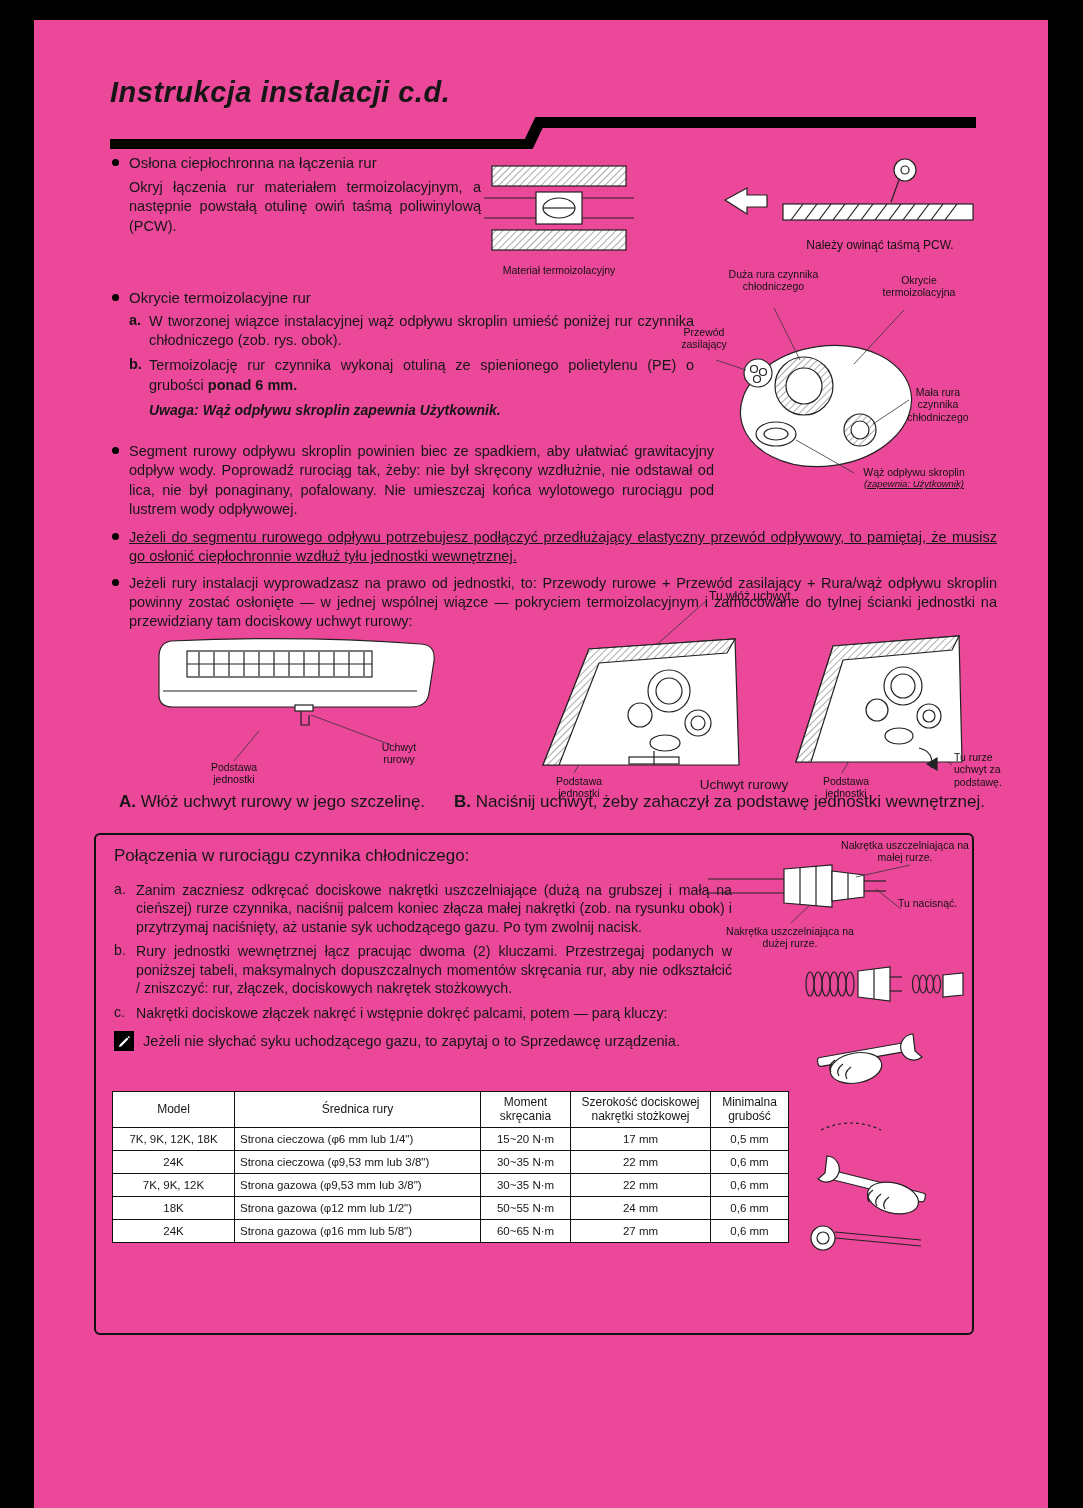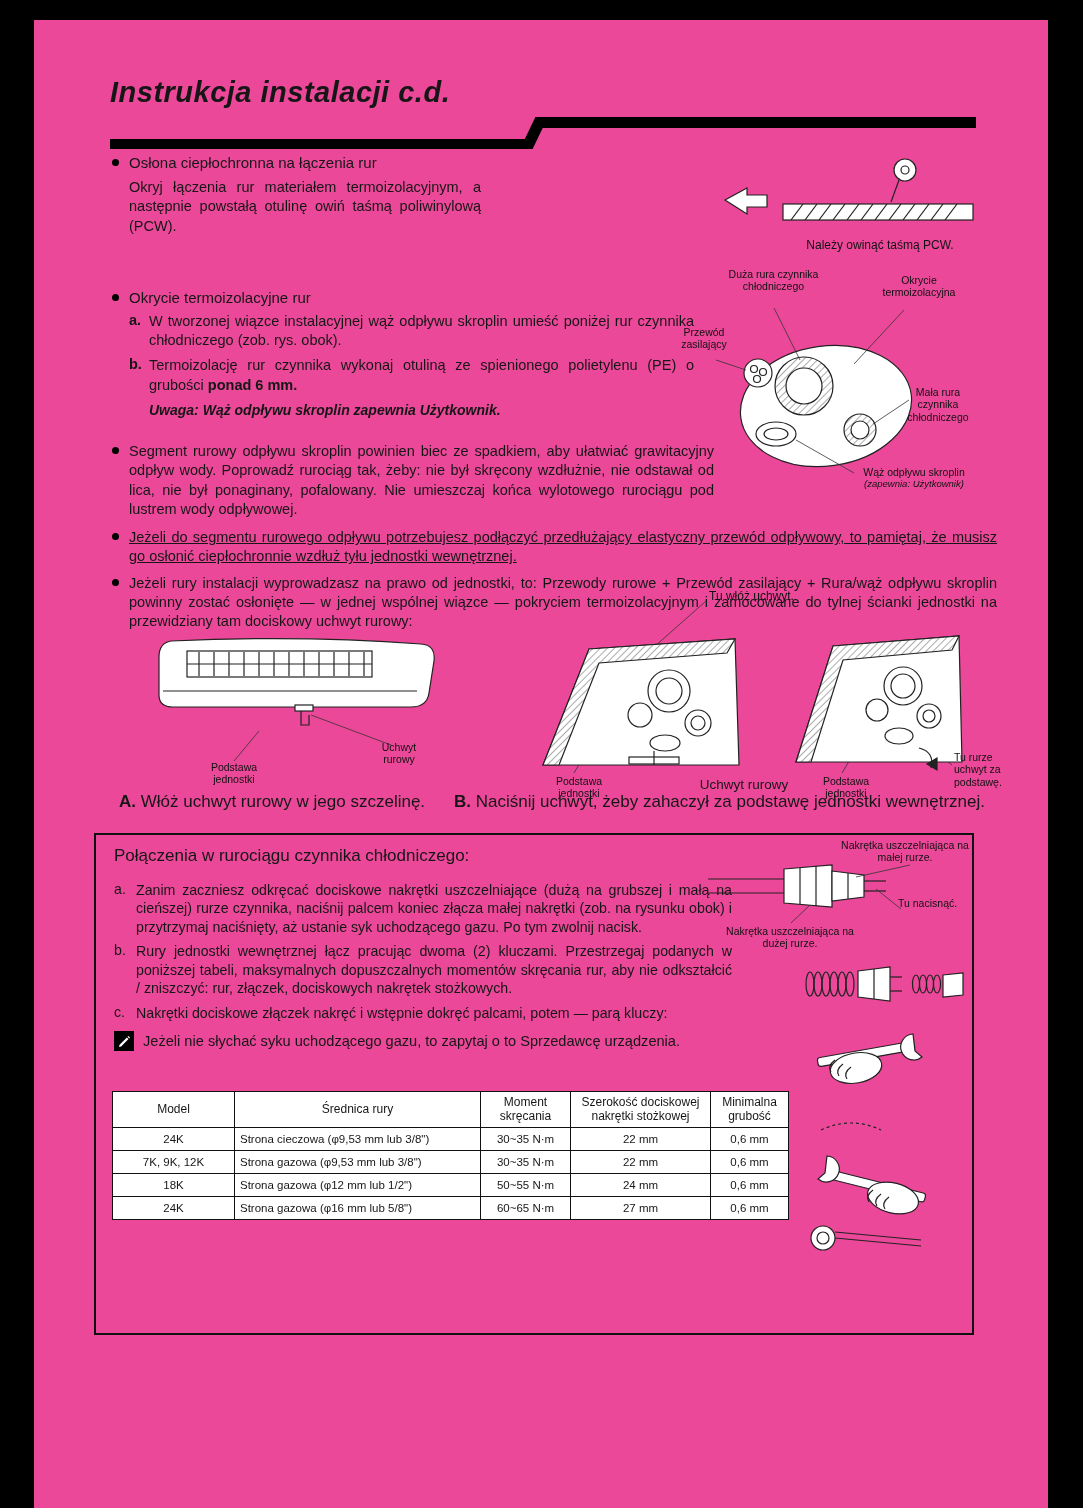--- a/index.html
+++ b/index.html
@@ -15,21 +15,21 @@
   .body { font-size:14.5px; line-height:1.33; text-align:justify; }
   .ind { margin-left:17px; margin-top:7px; }
   .item { display:flex; margin-left:17px; margin-top:6px; }
   .ilabel { font-weight:bold; width:20px; flex:none; font-size:14.5px; }
   .itext { flex:1; font-size:14.5px; line-height:1.33; text-align:justify; }
   .bi { font-weight:bold; font-style:italic; font-size:14px; margin-left:37px; margin-top:7px; }
   .lbl { font-size:10.5px; line-height:1.18; color:#111; }
   .lbl.c { text-align:center; }
   .figlabel12 { font-size:12px; color:#111; }
   .cap { font-size:17px; white-space:nowrap; }
-  .box { border:2px solid #111; border-radius:0; background:transparent; }
+  .box { border:2px solid #111; border-radius:6px; background:transparent; }
   .box h2 { font-size:17px; font-weight:400; }
   .bitem { display:flex; margin-top:6px; }
   .bitem .blabel { width:22px; flex:none; font-size:14.2px; }
   .bitem .btext { flex:1; font-size:14.2px; line-height:1.3; text-align:justify; }
   .noterow { display:flex; align-items:center; gap:9px; margin-top:9px; }
   .pencil-box { width:20px; height:20px; background:#000; display:inline-flex; align-items:center; justify-content:center; flex:none; }
   .note-text { font-size:14.6px; }
   table.torque { border-collapse:collapse; background:#fff; }
   table.torque th, table.torque td { border:1px solid #111; }
   table.torque th { font-weight:400; font-size:12px; padding:3px 4px; height:34px; text-align:center; vertical-align:middle; line-height:1.2; }
@@ -96,20 +96,36 @@
       <span class="dot"></span>
       <p class="body" style="width:868px;">Jeżeli do segmentu rurowego odpływu potrzebujesz podłączyć przedłużający elastyczny przewód odpływowy, to pamiętaj, że musisz go osłonić ciepłochronnie wzdłuż tyłu jednostki wewnętrznej.</p>
     </div>
 
     <div class="hrow" style="width:890px; margin-top:7px;">
       <span class="dot"></span>
       <p class="body" style="width:868px;">Jeżeli rury instalacji wyprowadzasz na prawo od jednostki, to: Przewody rurowe + Przewód zasilający + Rura/wąż odpływu skroplin powinny zostać osłonięte — w jednej wspólnej wiązce — pokryciem termoizolacyjnym i zamocowane do tylnej ścianki jednostki na przewidziany tam dociskowy uchwyt rurowy:</p>
     </div>
   </div>
 
+  <div class="abs" style="left:450px; top:144px; width:150px;">
+    <svg width="150" height="92">
+      <g class="ln">
+        <rect x="8" y="2" width="134" height="20" fill="url(#h45)"></rect>
+        <rect x="8" y="66" width="134" height="20" fill="url(#h45)"></rect>
+        <line x1="0" y1="34" x2="52" y2="34"></line>
+          <line x1="0" y1="54" x2="52" y2="54"></line>
+        <line x1="98" y1="34" x2="150" y2="34"></line>
+          <line x1="98" y1="54" x2="150" y2="54"></line>
+        <rect x="52" y="28" width="46" height="32" fill="#fff"></rect>
+        <ellipse cx="75" cy="44" rx="16" ry="10"></ellipse>
+        <line x1="59" y1="44" x2="91" y2="44"></line>
+      </g>
+    </svg>
+    <div class="lbl c" style="width:150px; margin-top:4px;">Materiał termoizolacyjny</div>
+  </div>
 
   <div class="abs" style="left:685px; top:136px; width:256px;">
     <svg width="256" height="78">
       <g class="ln">
         <polygon points="6,44 28,32 28,39 48,39 48,51 28,51 28,58" fill="#fff"></polygon>
         <circle cx="186" cy="14" r="11" fill="#fff"></circle>
           <circle cx="186" cy="14" r="4"></circle>
         <line x1="180" y1="24" x2="172" y2="46"></line>
         <rect x="64" y="48" width="190" height="16" fill="#fff"></rect>
         <line x1="72" y1="64" x2="84" y2="48"></line>
@@ -151,21 +167,21 @@
         <line x1="255" y1="132" x2="219" y2="156"></line>
         <line x1="200" y1="205" x2="142" y2="172"></line>
       </g>
     </svg>
     <div class="abs lbl c" style="left:62px; top:0; width:115px;">Duża rura czynnika chłodniczego</div>
     <div class="abs lbl c" style="left:215px; top:6px; width:100px;">Okrycie termoizolacyjna</div>
     <div class="abs lbl c" style="left:10px; top:58px; width:80px;text-align:center;">Przewód zasilający</div>
     <div class="abs lbl c" style="left:243px; top:118px; width:82px;">Mała rura czynnika chłodniczego</div>
     <div class="abs" style="left:195px; top:198px; width:130px; text-align:center;">
       <div class="lbl">Wąż odpływu skroplin</div>
-      <div class="lbl" style="font-style:italic; font-size:9.5px;">(zapewnia: Użytkownik)</div>
+      <div class="lbl" style="font-style:italic; font-size:9.5px;text-decoration:underline;">(zapewnia: Użytkownik)</div>
     </div>
   </div>
 
   <div class="abs" style="left:75px; top:565px; width:880px; height:218px;">
     <svg class="abs" style="left:0; top:0;" width="880" height="218">
       <g class="ld">
         <line x1="597" y1="16" x2="545" y2="62"></line>
         <line x1="125" y1="176" x2="150" y2="146"></line>
         <line x1="282" y1="160" x2="202" y2="130"></line>
         <line x1="465" y1="188" x2="478" y2="166"></line>
@@ -341,20 +357,27 @@
         <tr>
           <th>Model</th>
           <th>Średnica rury</th>
           <th>Moment skręcania</th>
           <th>Szerokość dociskowej nakrętki stożkowej</th>
           <th>Minimalna grubość</th>
         </tr>
       </thead>
       <tbody>
         <tr>
+          <td class="c">7K,  9K, 12K, 18K</td>
+          <td class="l">Strona cieczowa (φ6 mm lub 1/4")</td>
+          <td class="c">15~20 N·m</td>
+          <td class="c">17 mm</td>
+          <td class="c">0,5 mm</td>
+        </tr>
+        <tr>
           <td class="c">24K</td>
           <td class="l">Strona cieczowa (φ9,53 mm lub 3/8")</td>
           <td class="c">30~35 N·m</td>
           <td class="c">22 mm</td>
           <td class="c">0,6 mm</td>
         </tr>
         <tr>
           <td class="c">7K, 9K, 12K</td>
           <td class="l">Strona gazowa (φ9,53 mm lub 3/8")</td>
           <td class="c">30~35 N·m</td>

